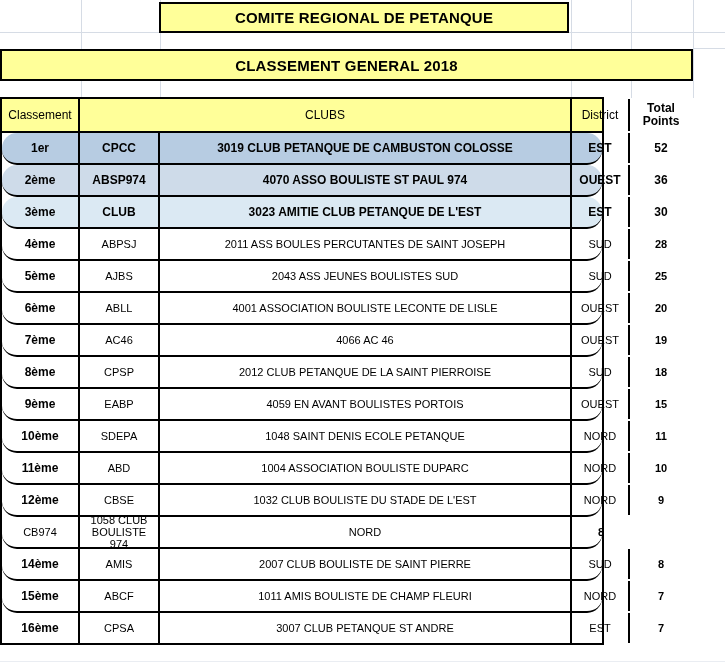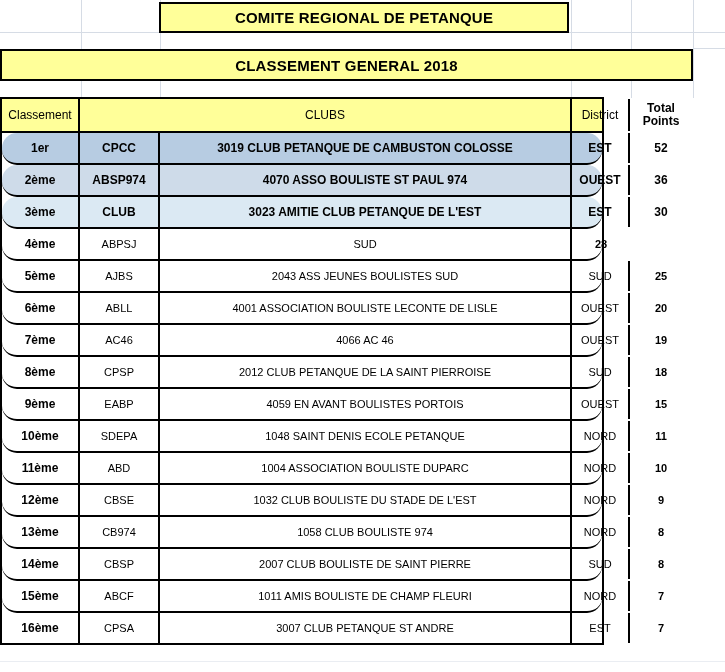--- a/index.html
+++ b/index.html
@@ -134,20 +134,21 @@
       <div class="cell rank-c">3ème</div>
       <div class="cell">CLUB</div>
       <div class="cell">3023 AMITIE CLUB PETANQUE DE L'EST</div>
       <div class="cell">EST</div>
       <div class="cell">30</div>
     </div>
 
     <div class="trow">
       <div class="cell rank-c">4ème</div>
       <div class="cell">ABPSJ</div>
+      <div class="cell">2011 ASS BOULES PERCUTANTES DE SAINT JOSEPH</div>
       <div class="cell">SUD</div>
       <div class="cell">28</div>
     </div>
 
     <div class="trow">
       <div class="cell rank-c">5ème</div>
       <div class="cell">AJBS</div>
       <div class="cell">2043 ASS JEUNES BOULISTES SUD</div>
       <div class="cell">SUD</div>
       <div class="cell">25</div>
@@ -203,30 +204,29 @@
 
     <div class="trow">
       <div class="cell rank-c">12ème</div>
       <div class="cell">CBSE</div>
       <div class="cell">1032 CLUB BOULISTE DU STADE DE L'EST</div>
       <div class="cell">NORD</div>
       <div class="cell">9</div>
     </div>
 
     <div class="trow">
-      <div class="cell rank-c">13ème</div>
       <div class="cell">CB974</div>
       <div class="cell">1058 CLUB BOULISTE 974</div>
       <div class="cell">NORD</div>
       <div class="cell">8</div>
     </div>
 
     <div class="trow">
       <div class="cell rank-c">14ème</div>
-      <div class="cell">CBSP</div>
+      <div class="cell">AMIS</div>
       <div class="cell">2007 CLUB BOULISTE DE SAINT PIERRE</div>
       <div class="cell">SUD</div>
       <div class="cell">8</div>
     </div>
 
     <div class="trow">
       <div class="cell rank-c">15ème</div>
       <div class="cell">ABCF</div>
       <div class="cell">1011 AMIS BOULISTE DE CHAMP FLEURI</div>
       <div class="cell">NORD</div>

